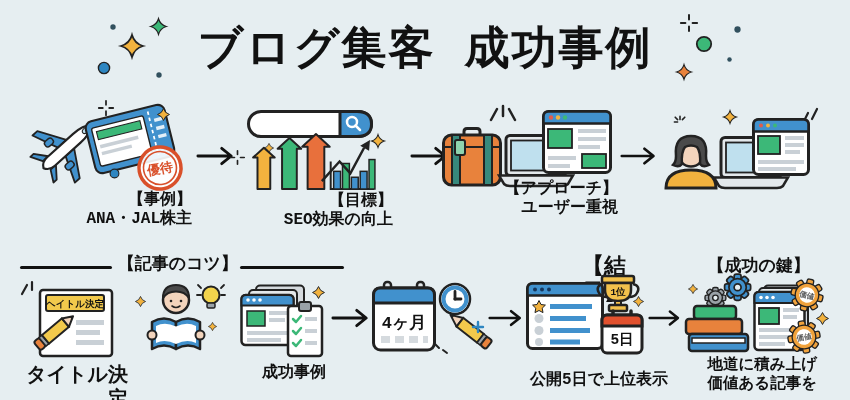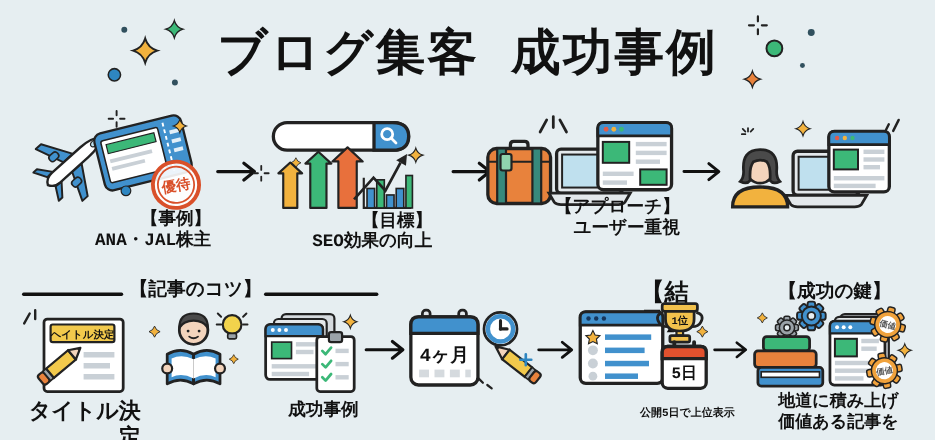--- a/index.html
+++ b/index.html
@@ -359,21 +359,21 @@
   <svg class="abs" style="left:633px;top:296px" width="11" height="11" viewBox="0 0 24 24">
       <path d="M12,1 Q14.5,9.5 23,12 Q14.5,14.5 12,23 Q9.5,14.5 1,12 Q9.5,9.5 12,1 Z" fill="#f2b23e" stroke="#222" stroke-width="1.8"></path>
     </svg>
   <svg class="abs" style="left:600px;top:311px" width="44" height="44" viewBox="0 0 44 44">
     <line x1="13" y1="0" x2="13" y2="7" stroke="#222" stroke-width="3.5" stroke-linecap="round"></line>
     <line x1="31" y1="0" x2="31" y2="7" stroke="#222" stroke-width="3.5" stroke-linecap="round"></line>
     <rect x="2" y="4" width="40" height="38" rx="5" fill="#fff" stroke="#222" stroke-width="3"></rect>
     <path d="M7,4 h30 q5,0 5,5 v6 h-40 v-6 q0,-5 5,-5 z" fill="#e2512e" stroke="#222" stroke-width="3"></path>
     <text x="22" y="33" text-anchor="middle" font-size="14.5" font-weight="bold" fill="#111">5日</text>
   </svg>
-  <div class="abs cap" style="left:513px;top:371px;width:155px;font-size:10px">公開5日で上位表示</div>
+  <div class="abs cap" style="left:513px;top:371px;width:155px;font-size:16px">公開5日で上位表示</div>
 
   <svg class="abs" style="left:648px;top:307px" width="34" height="22" viewBox="0 0 42 22">
       <path d="M2,11 H34 M27,3 L37,11 L27,19" fill="none" stroke="#111" stroke-width="3" stroke-linecap="round" stroke-linejoin="round"></path>
     </svg>
 
   <div class="abs cap" style="left:700px;top:257px;width:110px;font-size:17px">【成功の鍵】</div>
   <svg class="abs" style="left:688px;top:284px" width="10" height="10" viewBox="0 0 24 24">
       <path d="M12,1 Q14.5,9.5 23,12 Q14.5,14.5 12,23 Q9.5,14.5 1,12 Q9.5,9.5 12,1 Z" fill="#f2b23e" stroke="#222" stroke-width="1.8"></path>
     </svg>
   <svg class="abs" style="left:700px;top:274px" width="54" height="40" viewBox="0 0 56 40">

